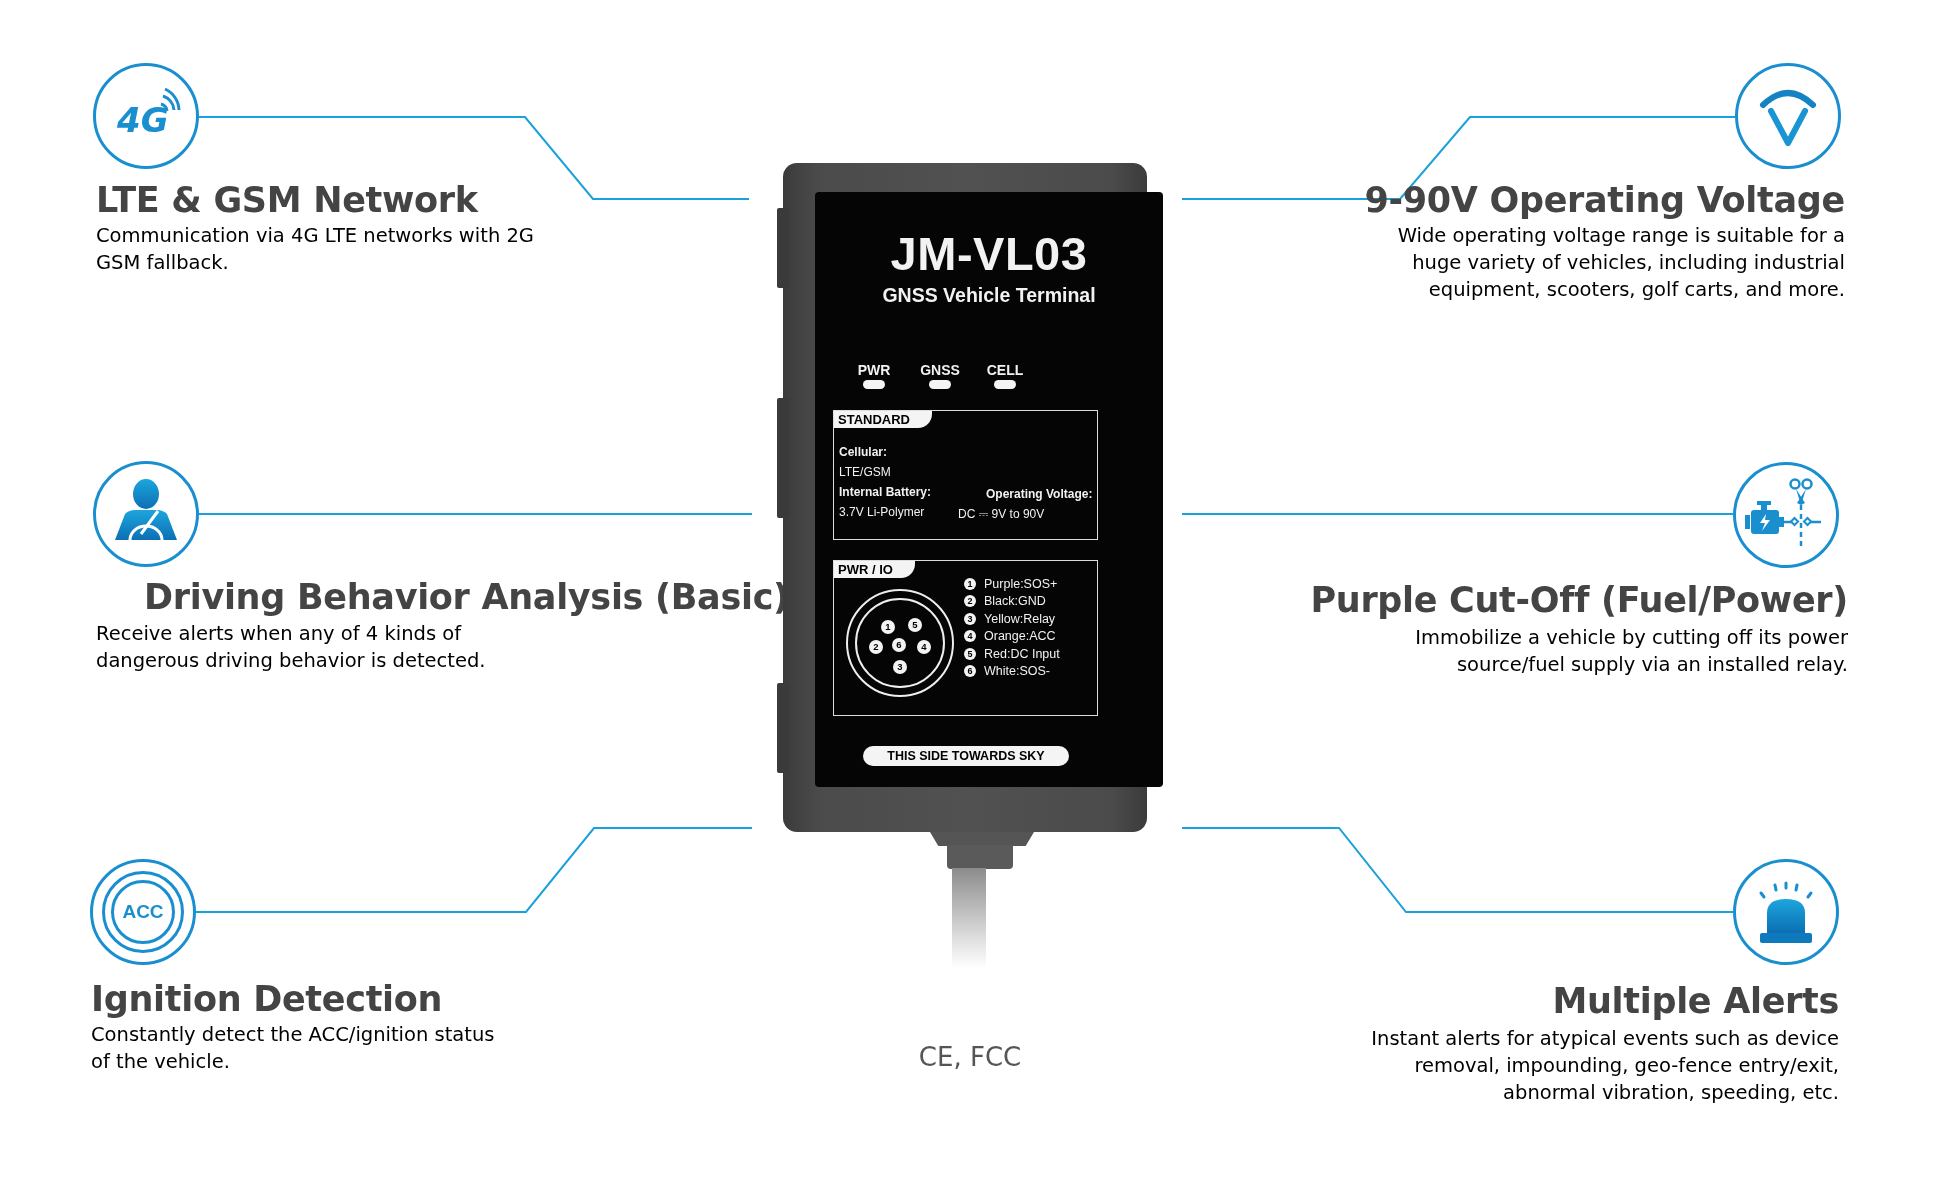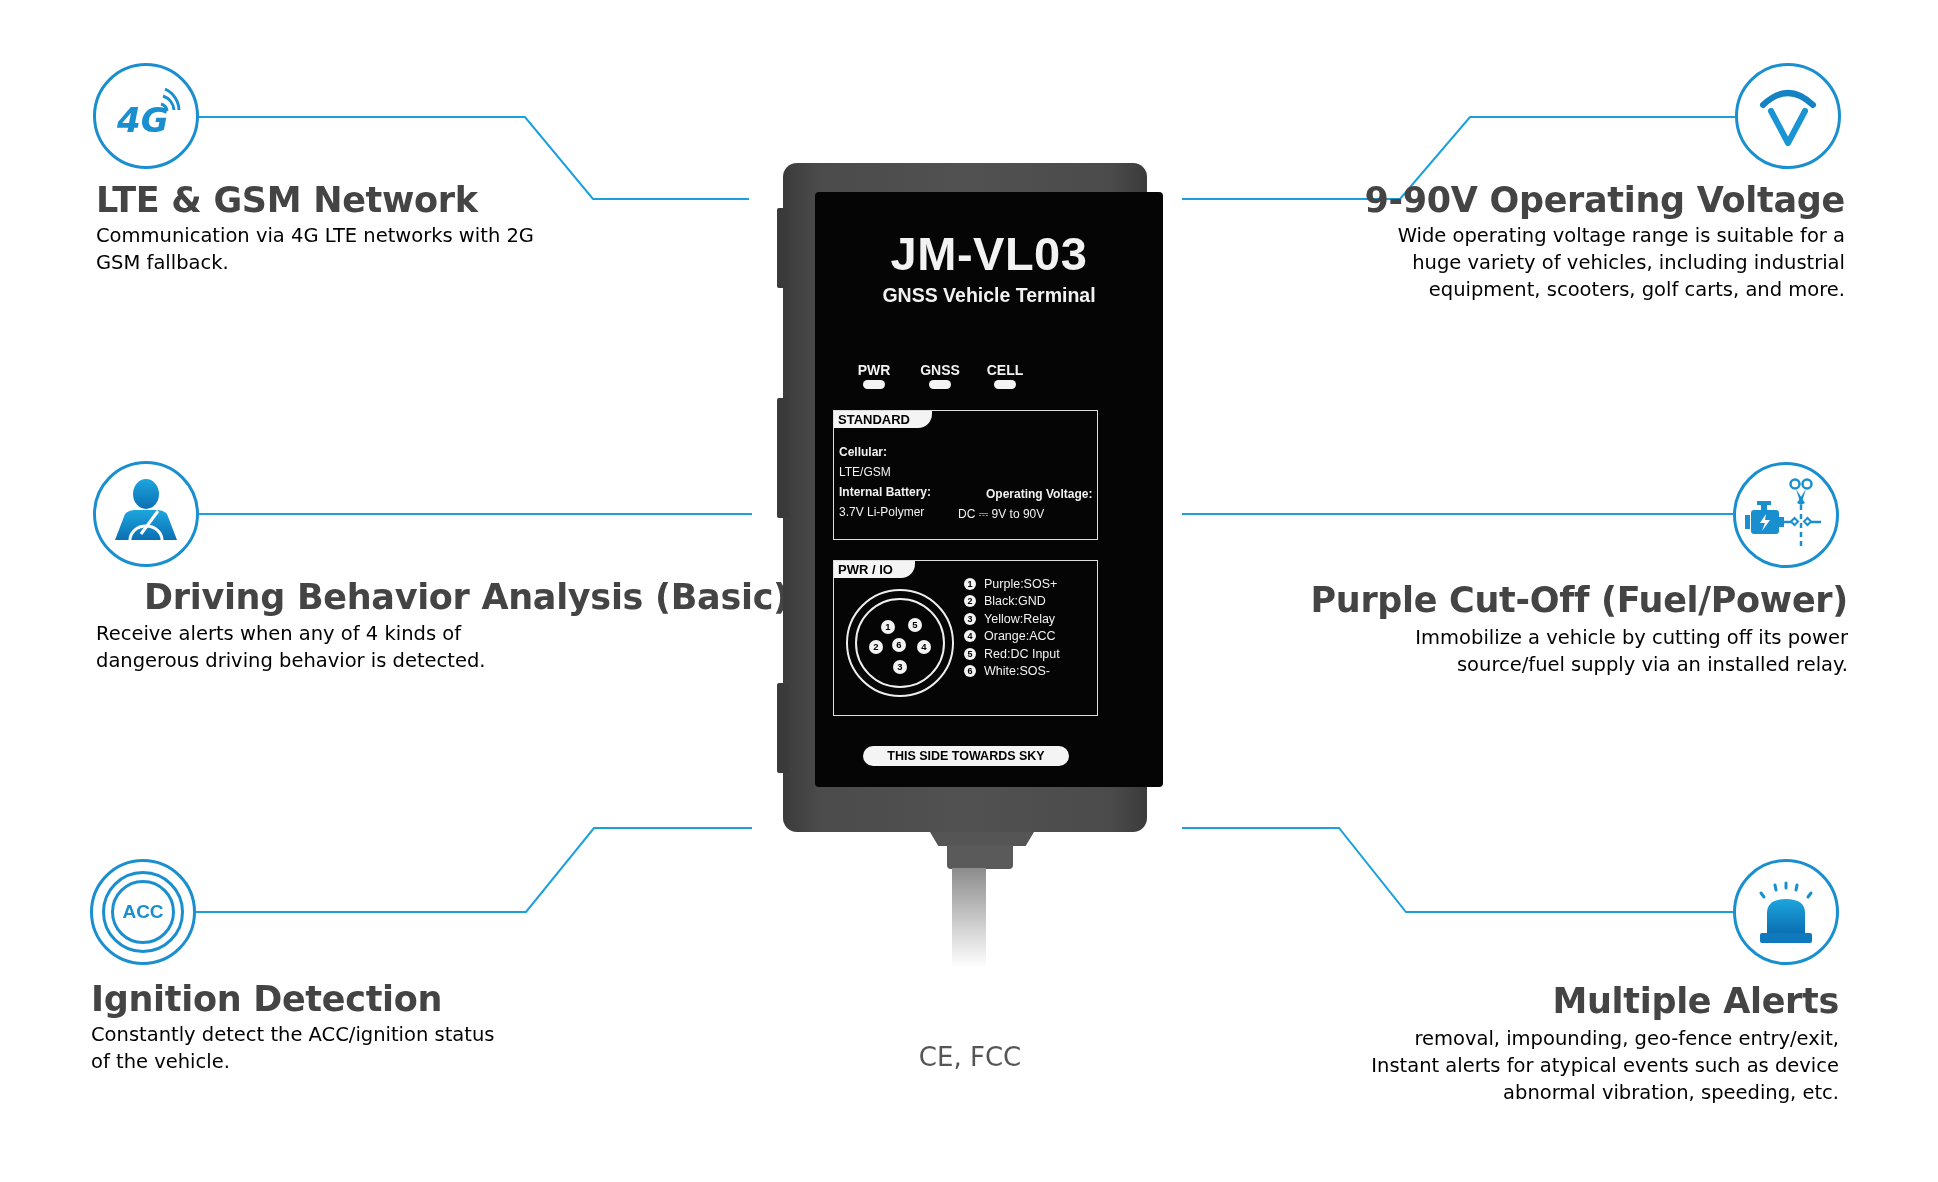--- a/index.html
+++ b/index.html
@@ -157,22 +157,22 @@
         <line x1="33" y1="6" x2="33" y2="11"></line>
         <line x1="44" y1="8" x2="43" y2="13"></line>
         <line x1="58" y1="16" x2="55" y2="20"></line>
       </g>
       <path d="M14 56 L14 36 Q14 22 33 22 Q52 22 52 36 L52 56 Z" fill="url(#g2)"></path>
       <rect x="7" y="56" width="52" height="10" rx="2" fill="#0e79bd"></rect>
     </svg>
   </div>
   <div class="feat-title" style="right:99px;top:981px;">Multiple Alerts</div>
   <div class="feat-body" style="right:99px;top:1025px;width:560px;">
+    <div>Instant alerts for atypical events such as device</div>
     <div>removal, impounding, geo-fence entry/exit,</div>
-    <div>Instant alerts for atypical events such as device</div>
     <div>abnormal vibration, speeding, etc.</div>
   </div>
 </div>
 
 <div class="device">
   <div class="side-tab" style="left:-6px;top:45px;height:80px;"></div>
   <div class="side-tab" style="left:-6px;top:235px;height:120px;"></div>
   <div class="side-tab" style="left:-6px;top:520px;height:90px;"></div>
   <div class="side-tab" style="right:-6px;top:45px;height:80px;"></div>
   <div class="side-tab" style="right:-6px;top:235px;height:120px;"></div>

